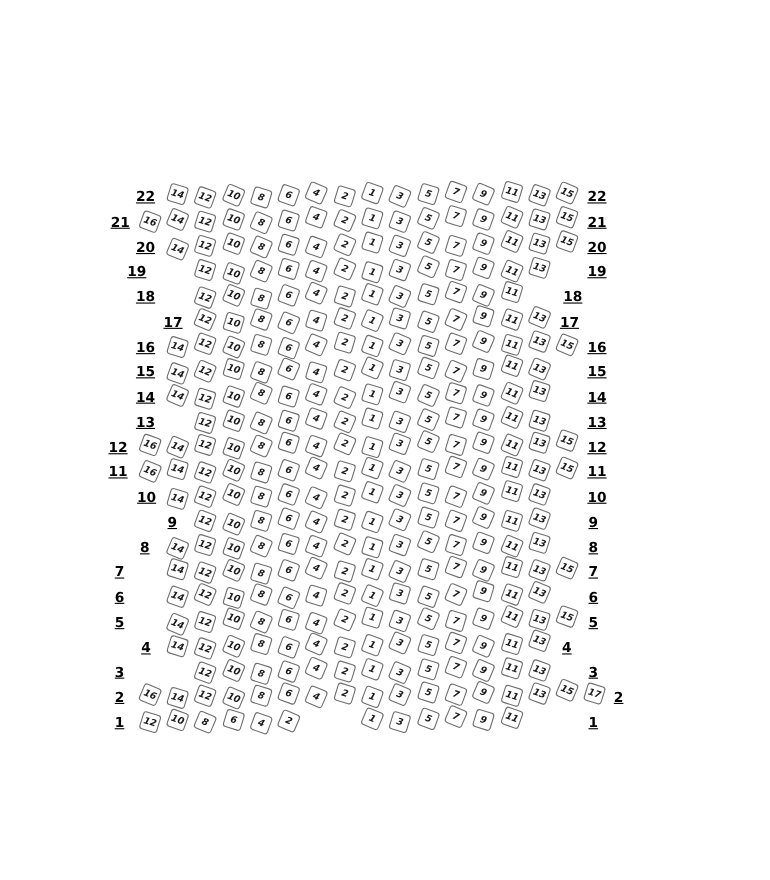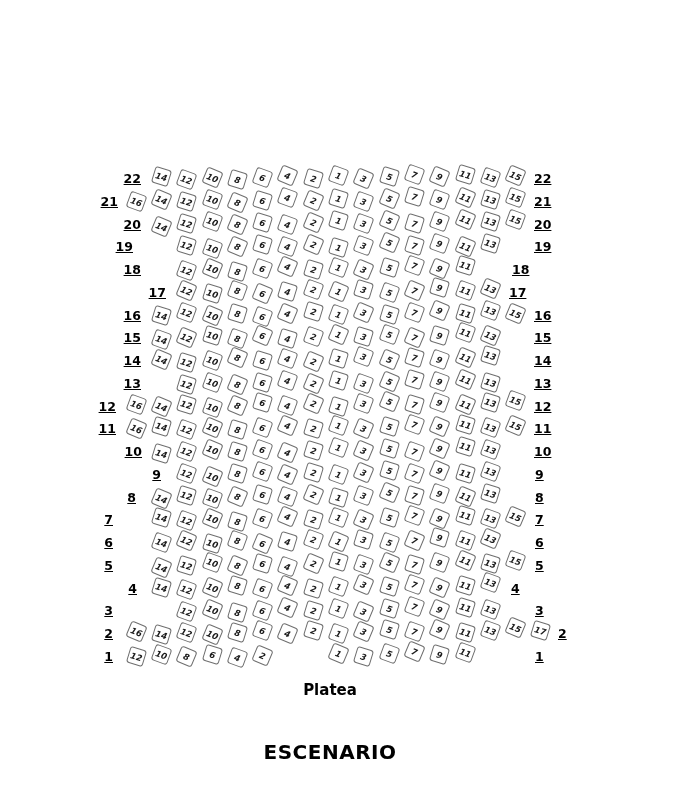--- a/index.html
+++ b/index.html
@@ -423,15 +423,13 @@
       <div class="seat" style="left: 228.8px; top: 648.75px; transform: rotate(20deg);">4</div>
       <div class="seat" style="left: 254.1px; top: 646.5px; transform: rotate(23deg);">2</div>
       <div class="seat" style="left: 330px; top: 644.75px; transform: rotate(23deg);">1</div>
       <div class="seat" style="left: 355.3px; top: 647.5px; transform: rotate(17deg);">3</div>
       <div class="seat" style="left: 380.6px; top: 645.25px; transform: rotate(20deg);">5</div>
       <div class="seat" style="left: 405.9px; top: 643px; transform: rotate(23deg);">7</div>
       <div class="seat" style="left: 431.2px; top: 645.75px; transform: rotate(17deg);">9</div>
       <div class="seat" style="left: 456.5px; top: 643.5px; transform: rotate(20deg);">11</div>
       <div class="rowlabel" style="left: 535px; top: 648.75px;">1</div>
     </div>
-  <div class="section-label">Platea</div>
-  <div class="stage-label">ESCENARIO</div>
 </div>
 
 </body></html>

